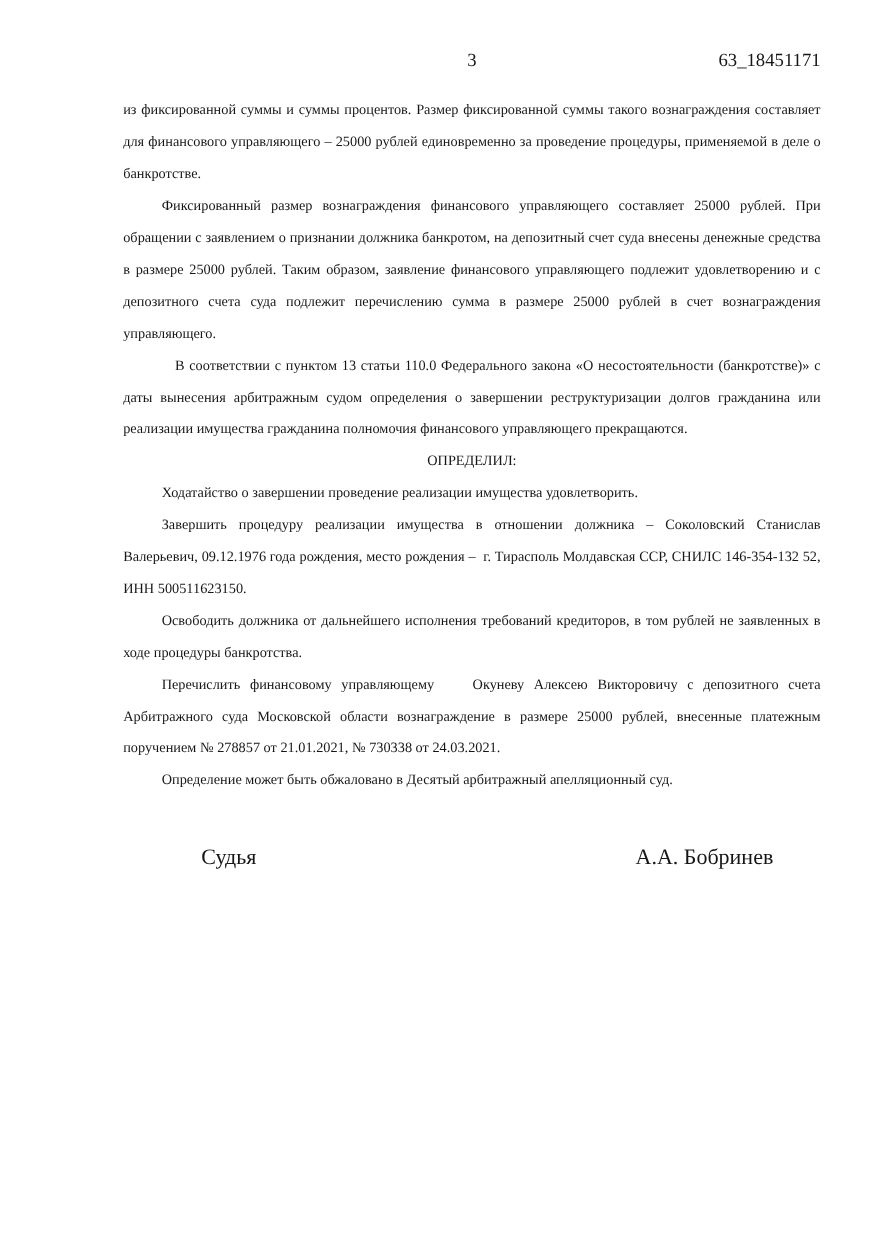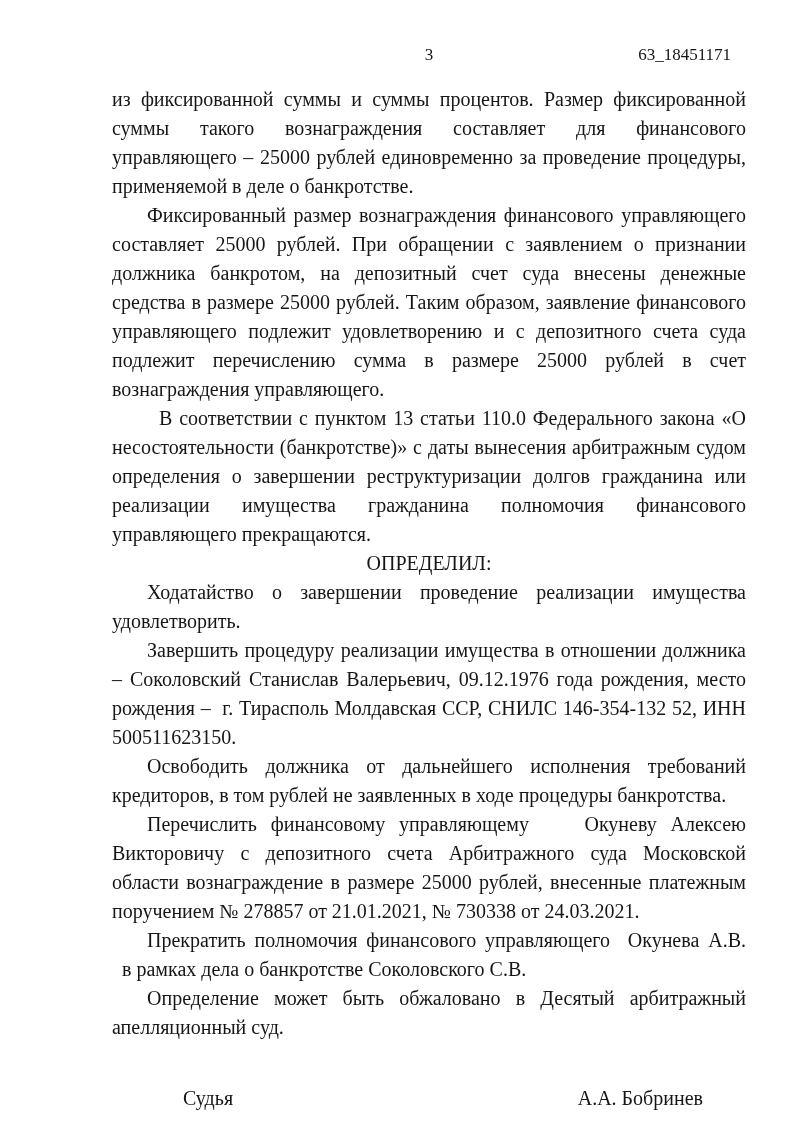--- a/index.html
+++ b/index.html
@@ -26,27 +26,27 @@
     font-size: 17px;
     line-height: 22px;
   }
   .page-number {
     display: block;
     text-align: center;
   }
   .doc-number {
     position: absolute;
     top: 0;
-    right: 15px;
+    right: 0;
   }
 
   
   .doc-body {
     margin: 19px 54px 0 112px;  
-    font-size: 20px;
+    font-size: 13px;
     line-height: 29px;
     text-align: justify;
   }
   .doc-body p {
     margin: 0;
     text-indent: 35px;
   }
   .doc-body p.continuation {
     text-indent: 0;
   }
@@ -79,21 +79,20 @@
 
   <div class="doc-body">
     <p class="continuation">из фиксированной суммы и суммы процентов. Размер фиксированной суммы такого вознаграждения составляет для финансового управляющего – 25000 рублей единовременно за проведение процедуры, применяемой в деле о банкротстве.</p>
     <p>Фиксированный размер вознаграждения финансового управляющего составляет 25000 рублей. При обращении с заявлением о признании должника банкротом, на депозитный счет суда внесены денежные средства в размере 25000 рублей. Таким образом, заявление финансового управляющего подлежит удовлетворению и с депозитного счета суда подлежит перечислению сумма в размере 25000 рублей в счет вознаграждения управляющего.</p>
     <p class="indent-lg">В соответствии с пунктом 13 статьи 110.0 Федерального закона «О несостоятельности (банкротстве)» с даты вынесения арбитражным судом определения о завершении реструктуризации долгов гражданина или реализации имущества гражданина полномочия финансового управляющего прекращаются.</p>
     <p class="heading-center">ОПРЕДЕЛИЛ:</p>
     <p>Ходатайство о завершении проведение реализации имущества удовлетворить.</p>
     <p>Завершить процедуру реализации имущества в отношении должника – Соколовский Станислав Валерьевич, 09.12.1976 года рождения, место рождения –&nbsp; г. Тирасполь Молдавская ССР, СНИЛС 146-354-132 52, ИНН 500511623150.</p>
     <p>Освободить должника от дальнейшего исполнения требований кредиторов, в том рублей не заявленных в ходе процедуры банкротства.</p>
     <p>Перечислить финансовому управляющему &nbsp;&nbsp;&nbsp;Окуневу Алексею Викторовичу с депозитного счета Арбитражного суда Московской области вознаграждение в размере 25000 рублей, внесенные платежным поручением № 278857 от 21.01.2021, № 730338 от 24.03.2021.</p>
-    <p>Прекратить полномочия финансового управляющего &nbsp;Окунева А.В. &nbsp;&nbsp;в рамках дела о банкротстве Соколовского С.В.</p>
     <p>Определение может быть обжаловано в Десятый арбитражный апелляционный суд.</p>
   </div>
 
   <div class="signature-row">
     <span>Судья</span>
     <span>А.А. Бобринев</span>
   </div>
 
 </div>
 

